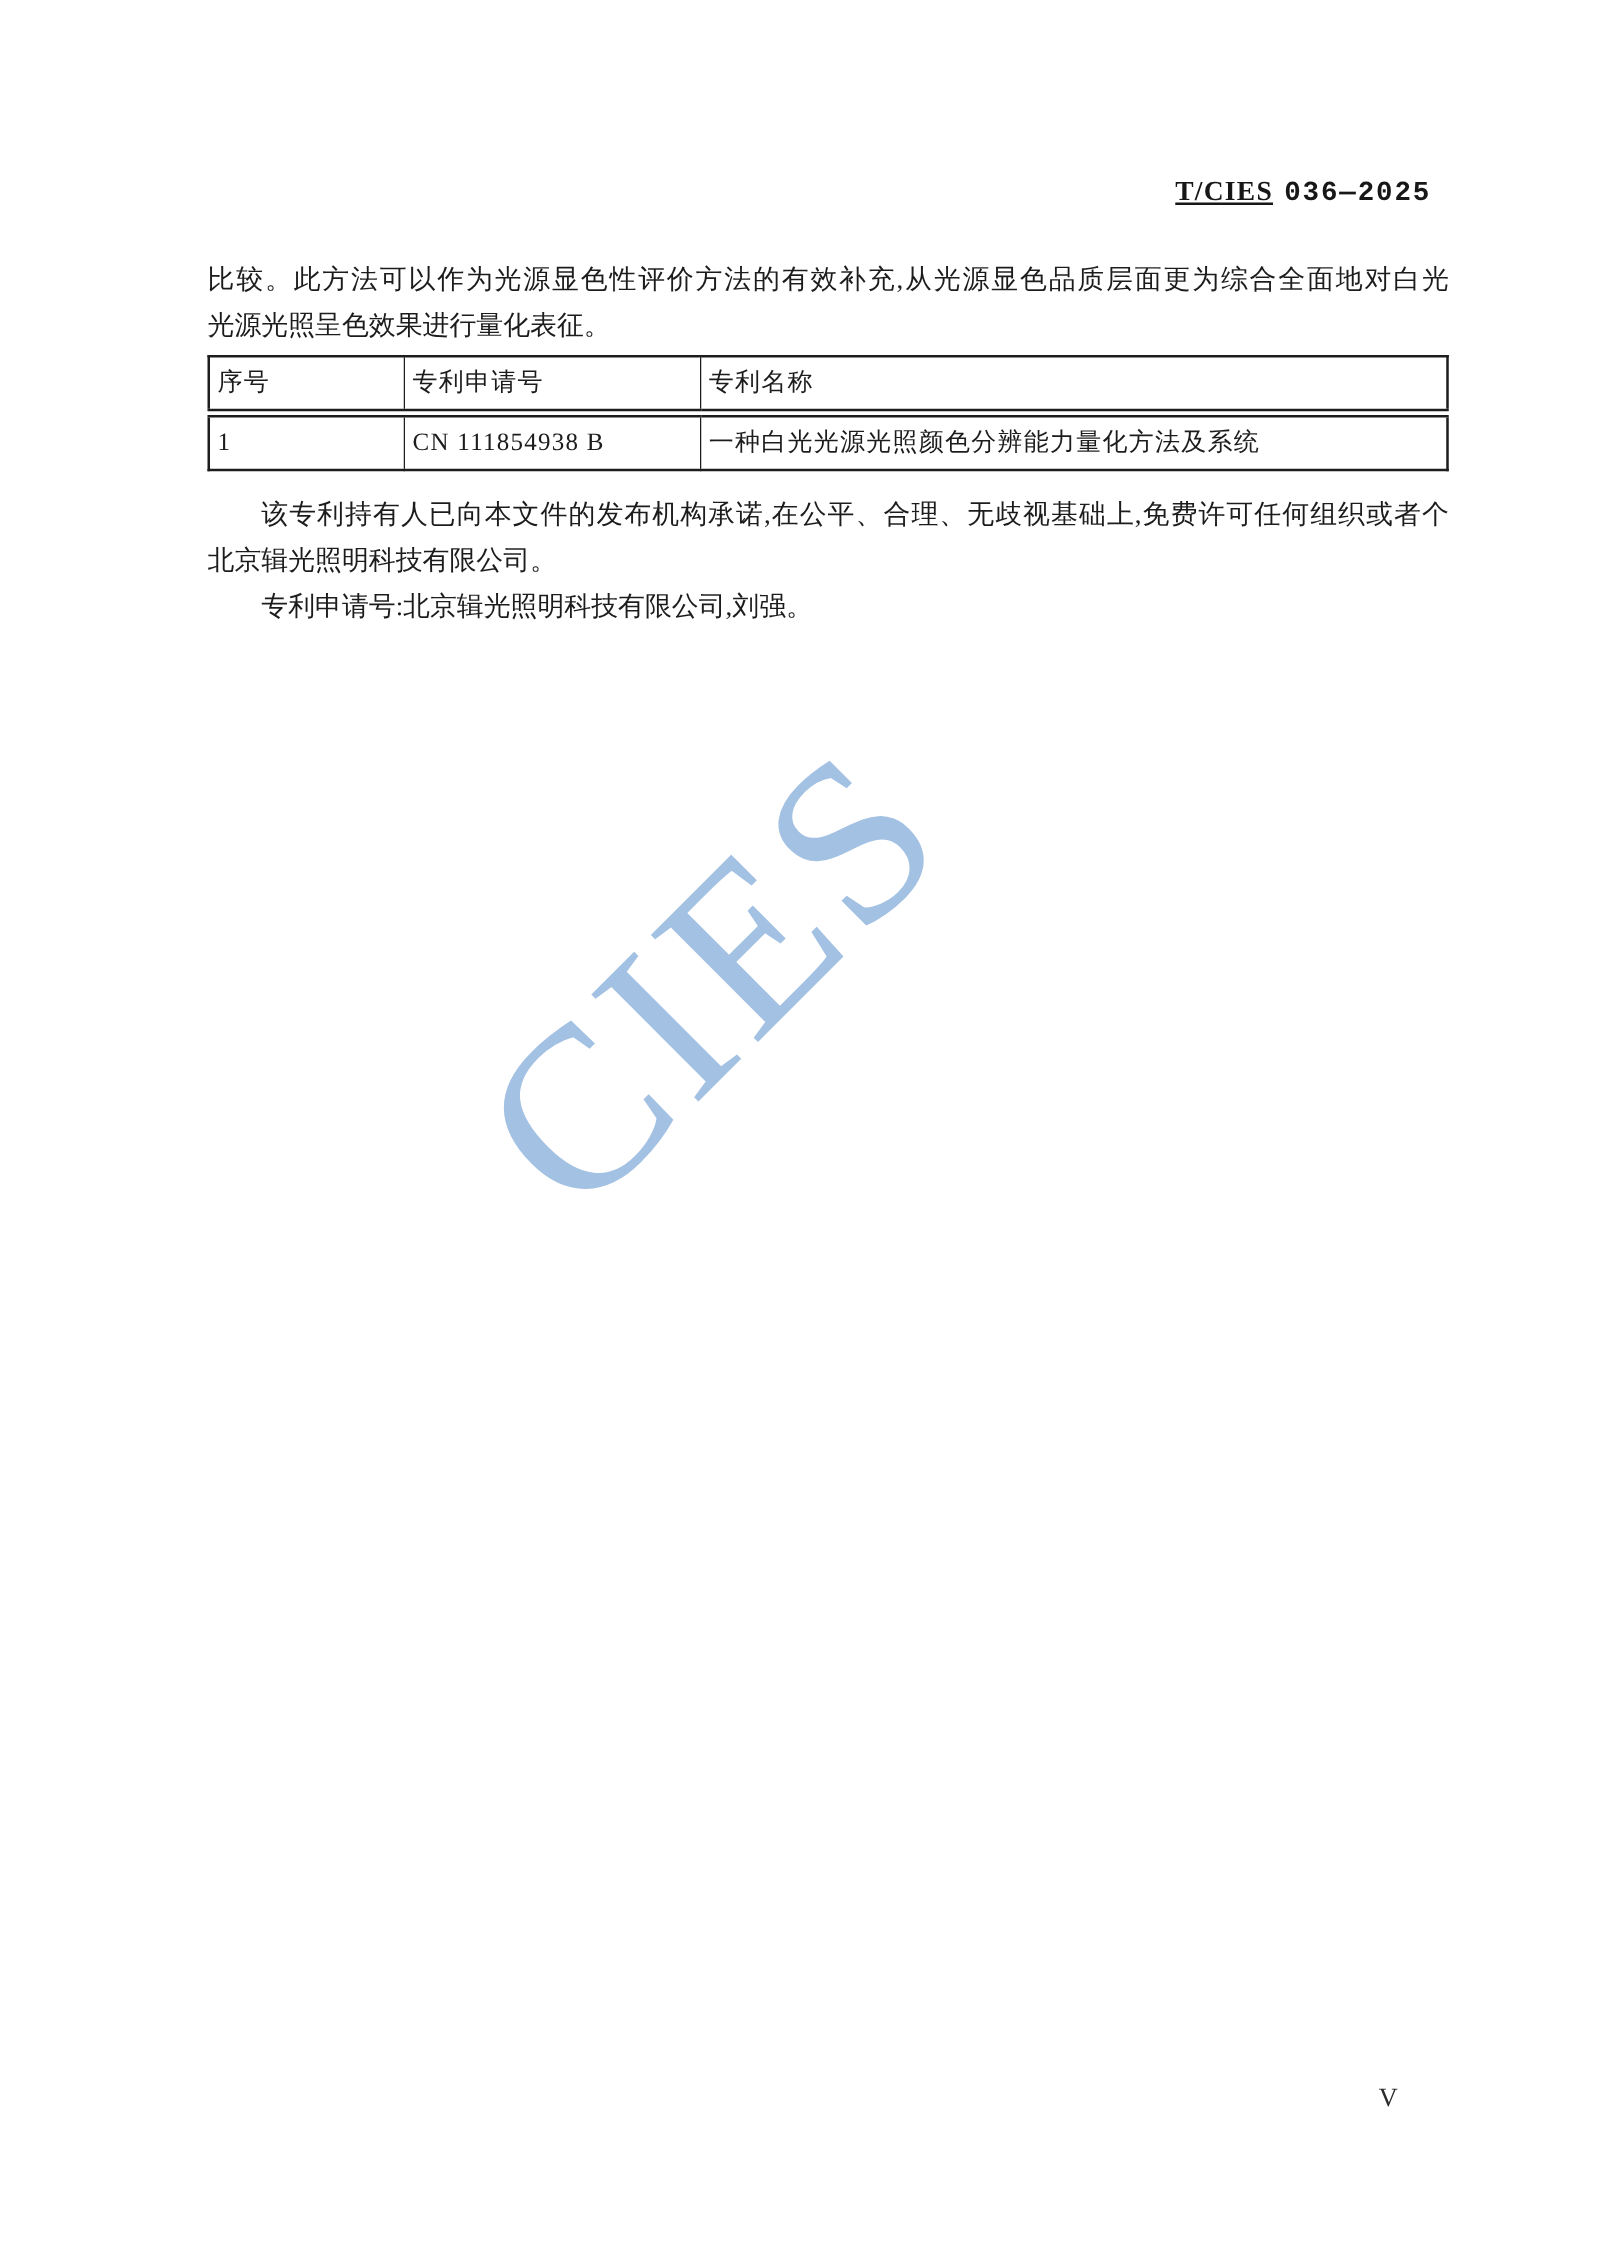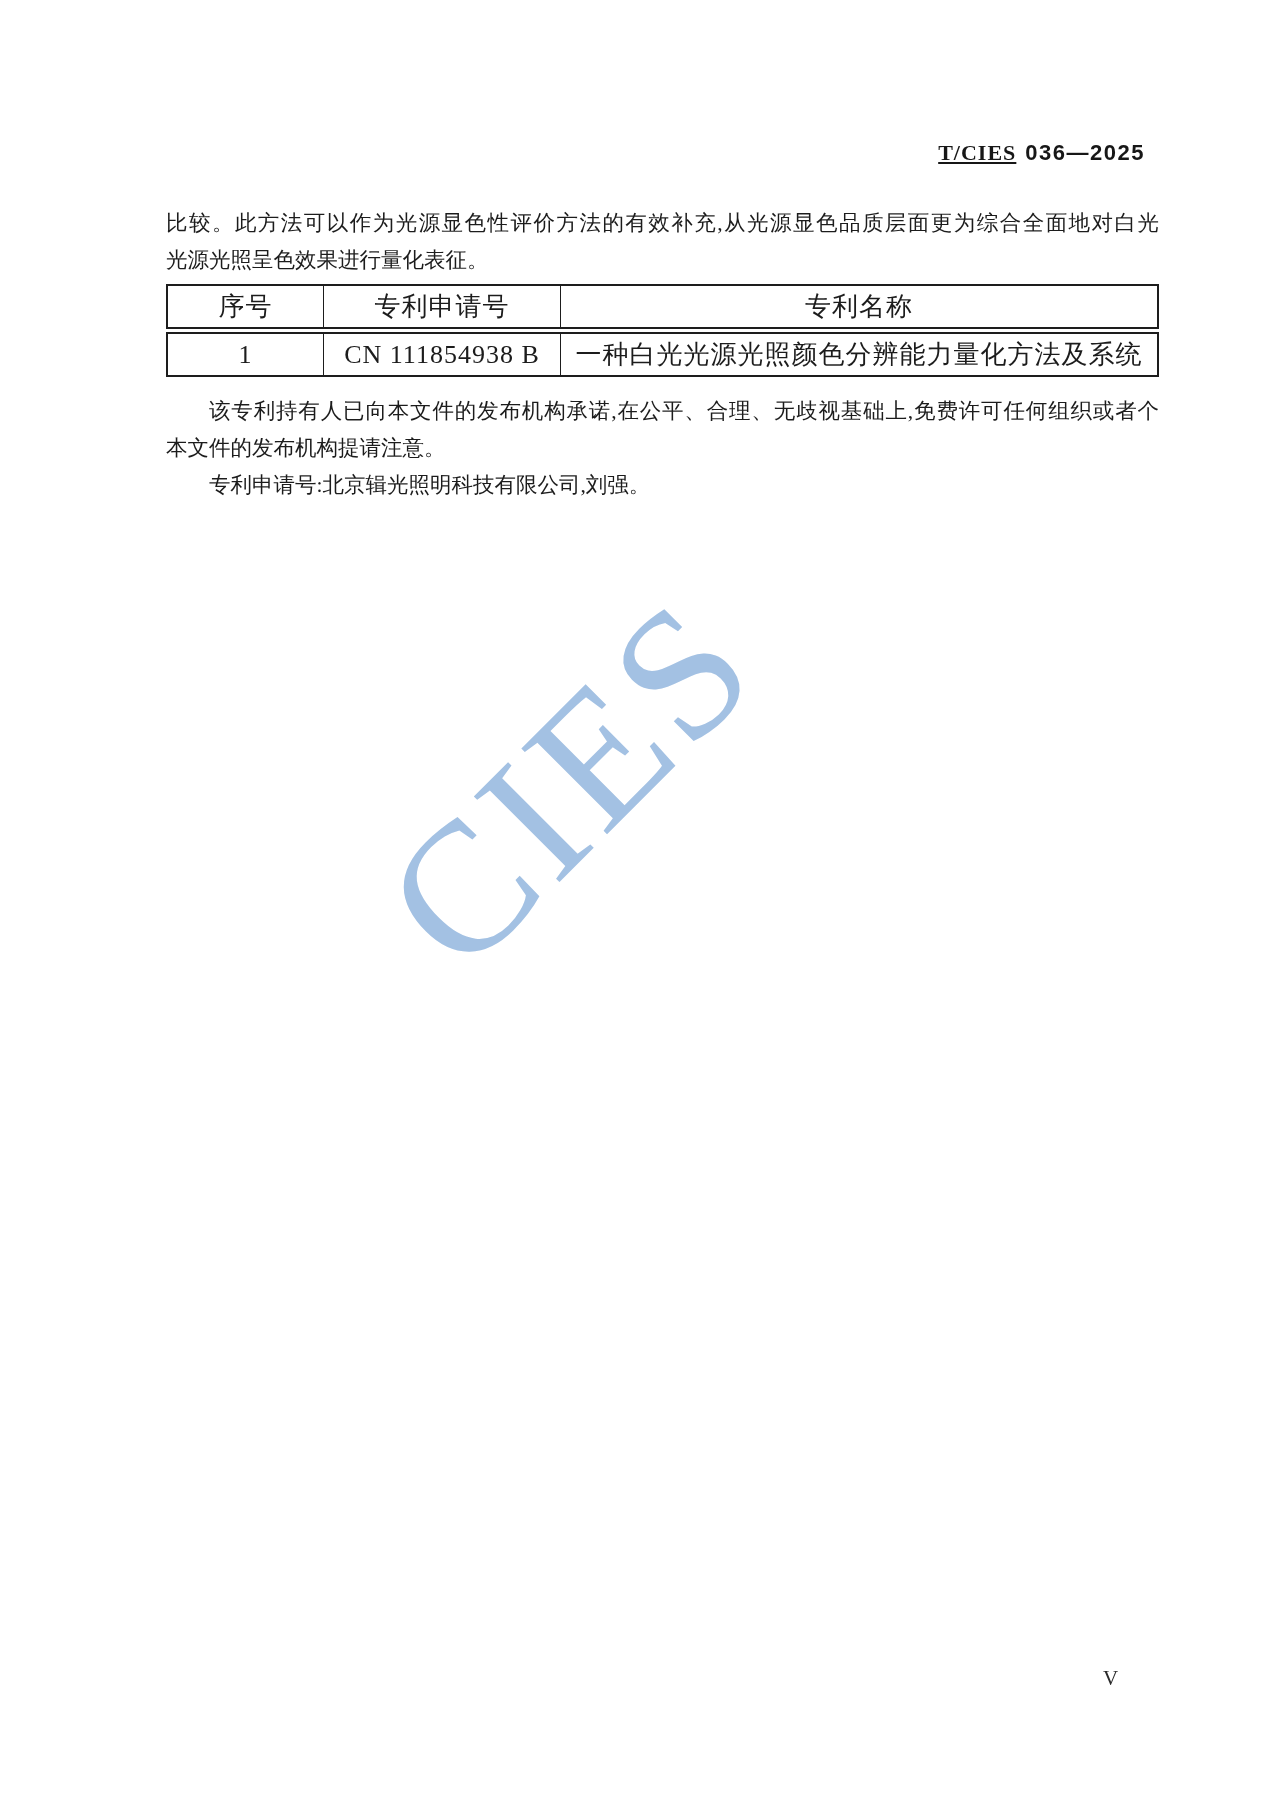--- a/index.html
+++ b/index.html
@@ -26,21 +26,21 @@
     color: #171717;
     white-space: nowrap;
     z-index: 2;
   }
   .header-code .code-prefix {
     font-family: "Liberation Serif", "DejaVu Serif", serif;
     letter-spacing: 1px;
     text-decoration: underline;
   }
   .header-code .code-number {
-    font-family: Liberation Sans, sans-serif;
+    font-family: Liberation Mono, monospace;
     margin-left: 9px;
     letter-spacing: 1.5px;
   }
   
   .watermark {
     position: absolute;
     left: 570px;
     top: 783px;
     transform: translate(-50%, -50%) rotate(-45deg);
     font-family: "Liberation Serif", "DejaVu Serif", serif;
@@ -74,24 +74,24 @@
   .patent-table {
     width: 100%;
     border-collapse: collapse;
     table-layout: fixed;
     margin: 5px 0 16px 0;
     border: 2px solid #1d1d1d;
   }
   .patent-table th,
   .patent-table td {
     border-left: 1px solid #1d1d1d;
-    text-align: center;
+    text-align: left;
     vertical-align: middle;
     font-weight: normal;
-    font-size: 26px;
+    font-size: 20px;
     height: 41px;
     padding: 0 6px;
     letter-spacing: 1px;
   }
   .patent-table th:first-child,
   .patent-table td:first-child { border-left: none; }
   .patent-table thead th { border-bottom: 7px double #1d1d1d; }
   
   .page-number {
     position: absolute;
@@ -139,21 +139,21 @@
           <td>1</td>
           <td>CN 111854938 B</td>
           <td>一种白光光源光照颜色分辨能力量化方法及系统</td>
         </tr>
       </tbody>
     </table>
 
 
     <p class="para">
       <span class="tline indent" style="display:block">该专利持有人已向本文件的发布机构承诺,在公平、合理、无歧视基础上,免费许可任何组织或者个</span>
-      <span class="tline last" style="display:block">本文件的发布机构提请注意。</span>
+      <span class="tline last" style="display:block">北京辑光照明科技有限公司。</span>
     </p>
 
     <p class="para">
       <span class="tline last indent" style="display:block">专利申请号:北京辑光照明科技有限公司,刘强。</span>
     </p>
 
   </div>
 
   <div class="page-number">V</div>
 

